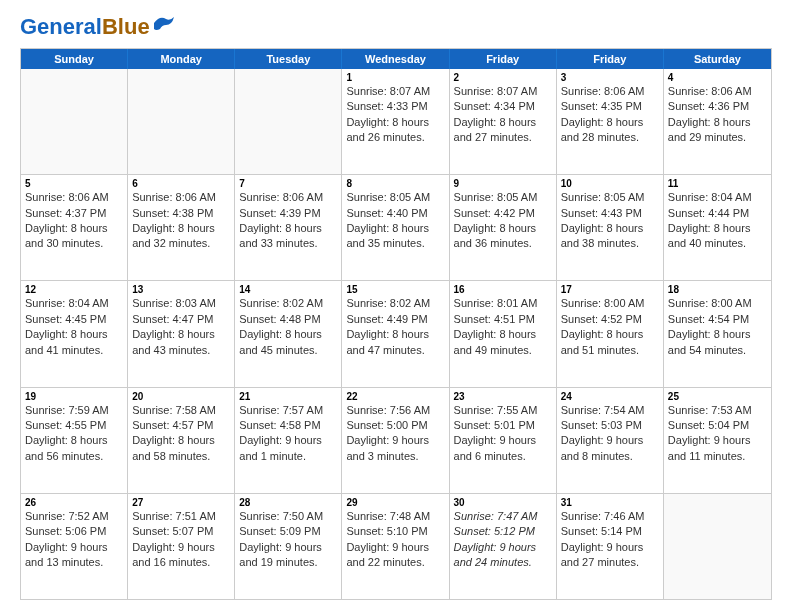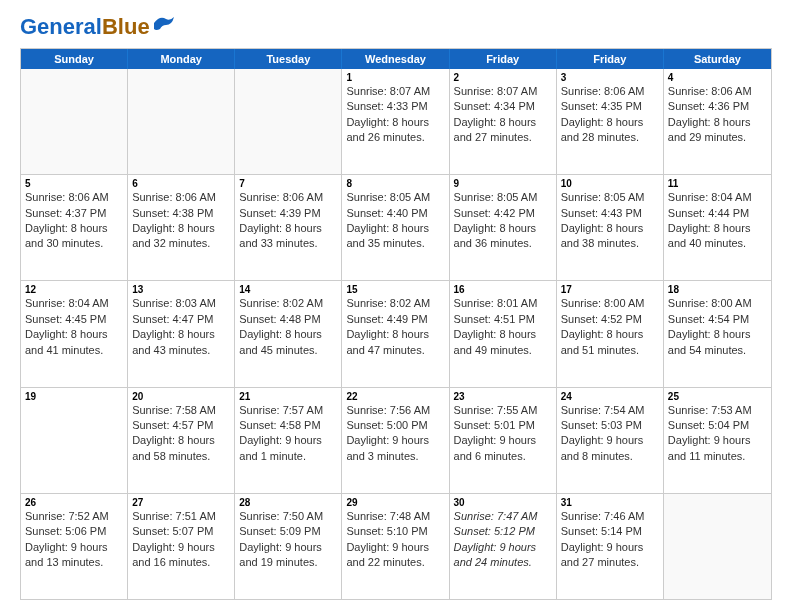--- a/index.html
+++ b/index.html
@@ -251,20 +251,23 @@
           <div class="cal-cell">
             <div class="day-num">18</div>
             <div class="cell-text" style="white-space: pre-line;">Sunrise: 8:00 AM
 Sunset: 4:54 PM
 Daylight: 8 hours and 54 minutes.</div>
           </div>
         </div>
         <div class="cal-row">
           <div class="cal-cell">
             <div class="day-num">19</div>
+            <div class="cell-text" style="white-space: pre-line;">Sunrise: 7:59 AM
+Sunset: 4:55 PM
+Daylight: 8 hours and 56 minutes.</div>
           </div>
           <div class="cal-cell">
             <div class="day-num">20</div>
             <div class="cell-text" style="white-space: pre-line;">Sunrise: 7:58 AM
 Sunset: 4:57 PM
 Daylight: 8 hours and 58 minutes.</div>
           </div>
           <div class="cal-cell">
             <div class="day-num">21</div>
             <div class="cell-text" style="white-space: pre-line;">Sunrise: 7:57 AM

